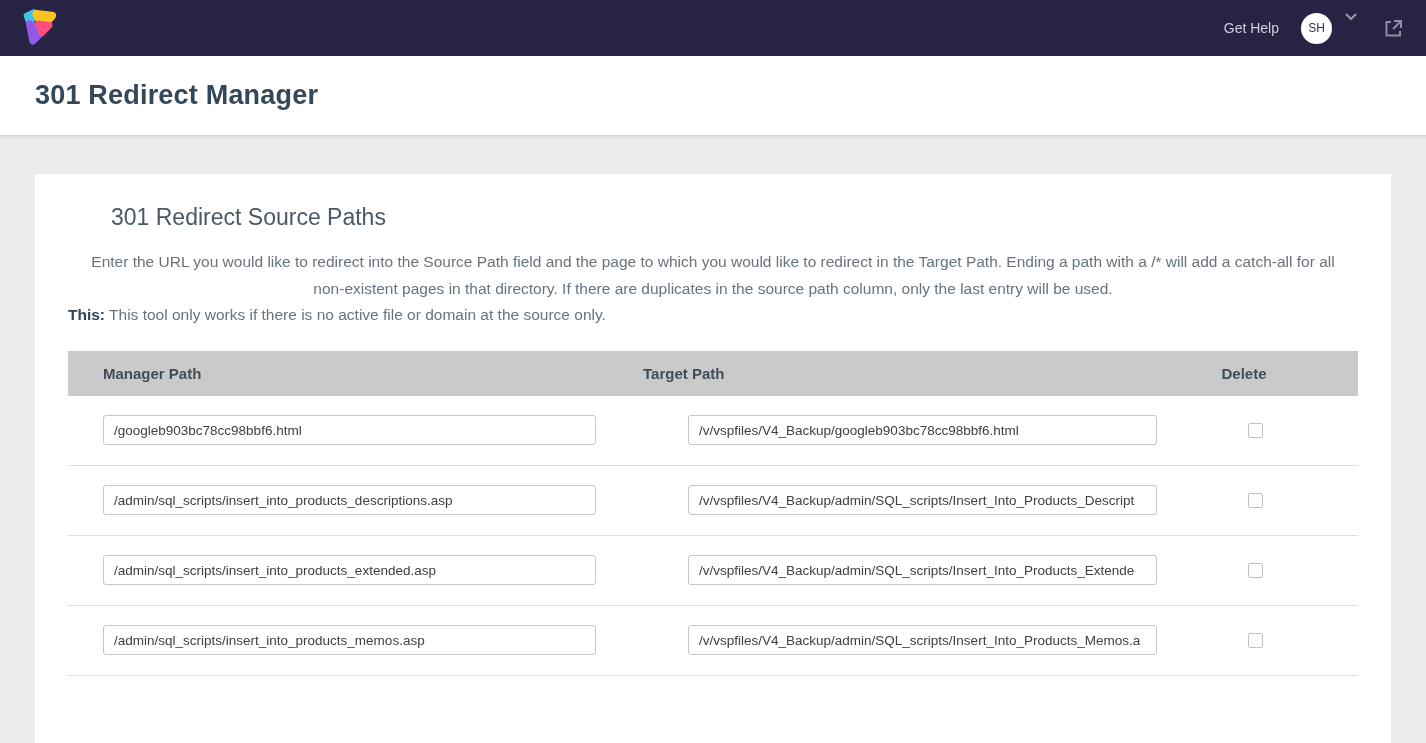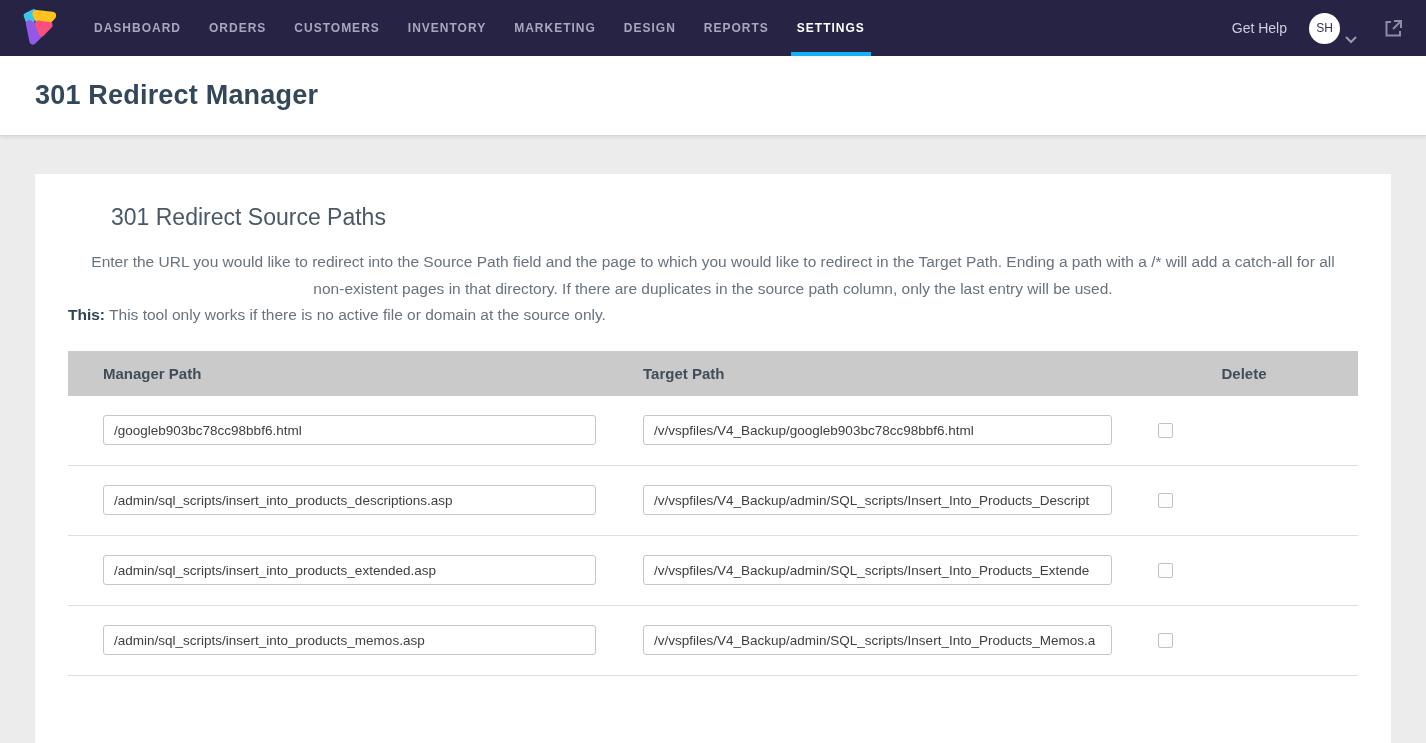--- a/index.html
+++ b/index.html
@@ -11,21 +11,21 @@
   .logo { width:42px; height:44px; margin-right:20px; cursor:pointer; }
   .nav-items { display:flex; height:56px; }
   .nav-item { display:flex; align-items:center; height:56px; position:relative;
               margin:0 14px; font-size:12px; font-weight:700; letter-spacing:1px;
               color:#a9a7bd; cursor:pointer; }
   .nav-item.active { color:#ffffff; }
   .nav-item.active::after { content:""; position:absolute; left:-6px; right:-6px; bottom:0;
               height:4px; background:#14b1f4; }
   .nav-right { margin-left:auto; display:flex; align-items:center; }
   .get-help { color:#cfcede; font-size:14px; margin-right:22px; cursor:pointer; }
-  .avatar-group { display:flex; align-items:flex-end; cursor:pointer; }
+  .avatar-group { display:flex; align-items:flex-start; cursor:pointer;gap:8px; }
   .avatar { width:31px; height:31px; border-radius:50%; background:#ffffff; color:#323050;
             font-size:12px; font-weight:400; display:flex; align-items:center; justify-content:center; }
   .chevron { margin-left:5px; display:flex; }
   .ext-link { margin-left:26px; display:flex; cursor:pointer; }
 
   
   .page-header { height:80px; background:#ffffff; border-bottom:1px solid #d6d6d6;
                  box-shadow:0 2px 3px rgba(0,0,0,0.07); display:flex; align-items:center; padding-left:35px; }
   .page-title { font-size:27px; font-weight:700; color:#33475b; letter-spacing:0.2px; }
 
@@ -39,50 +39,40 @@
   .note-label { font-weight:700; color:#2f4356; }
 
   
   .redirect-table { margin-top:22px; }
   .thead { display:flex; align-items:center; height:45px; background:#cacaca; }
   .hcell { font-size:15px; font-weight:600; color:#414e5a; }
   .col-source { width:575px; padding-left:35px; }
   .col-target { width:487px; }
   .col-delete { flex:1; }
   .hcell.col-delete { text-align:center; }
-  .trow { display:flex; align-items:center; height:70px; border-bottom:1px solid #dfdfdf; background:#fff; }
+  .trow { display:flex; align-items:center; height:70px; border-bottom:1px solid #dfdfdf; background:#fff;gap:45px; }
   input.path { height:30px; border:1px solid #c6c6c6; border-radius:3px; padding:0 10px;
                font-size:13.5px; color:#404040; font-family:"Liberation Sans", sans-serif;
                background:#fff; outline:none; white-space:nowrap; overflow:hidden; }
   .col-source input.path { width:493px; }
   .col-target input.path { width:469px; }
   input.delete-box { appearance:none; -webkit-appearance:none; width:15px; height:15px;
                border:1px solid #c1c1c1; border-radius:2px; background:#fdfdfd;
                margin-left:28px; cursor:pointer; display:block; }
 </style>
 </head>
 <body>
 
 <div class="topnav">
   <svg class="logo" viewBox="0 0 48 50">
     <polygon points="10,11 18,7 14,22" fill="#3bc5e8" stroke="#3bc5e8" stroke-width="7" stroke-linejoin="round"></polygon>
     <polygon points="21,9 39,11 28,23" fill="#ffc220" stroke="#ffc220" stroke-width="9" stroke-linejoin="round"></polygon>
     <polygon points="13,20 27,30 17,40" fill="#9259e8" stroke="#9259e8" stroke-width="8" stroke-linejoin="round"></polygon>
     <polygon points="23,20 36,22 27,31" fill="#fb4d7e" stroke="#fb4d7e" stroke-width="7" stroke-linejoin="round"></polygon>
   </svg>
-  <div class="nav-items">
-    <div class="nav-item">DASHBOARD</div>
-    <div class="nav-item">ORDERS</div>
-    <div class="nav-item">CUSTOMERS</div>
-    <div class="nav-item">INVENTORY</div>
-    <div class="nav-item">MARKETING</div>
-    <div class="nav-item">DESIGN</div>
-    <div class="nav-item">REPORTS</div>
-    <div class="nav-item active">SETTINGS</div>
-  </div>
   <div class="nav-right">
     <span class="get-help">Get Help</span>
     <div class="avatar-group">
       <div class="avatar">SH</div>
       <span class="chevron">
         <svg width="12" height="8" viewBox="0 0 12 8">
             <polyline points="1.5,1.5 6,6 10.5,1.5" fill="none" stroke="#9a99ab" stroke-width="2" stroke-linecap="round"></polyline>
           </svg>
       </span>
     </div>

